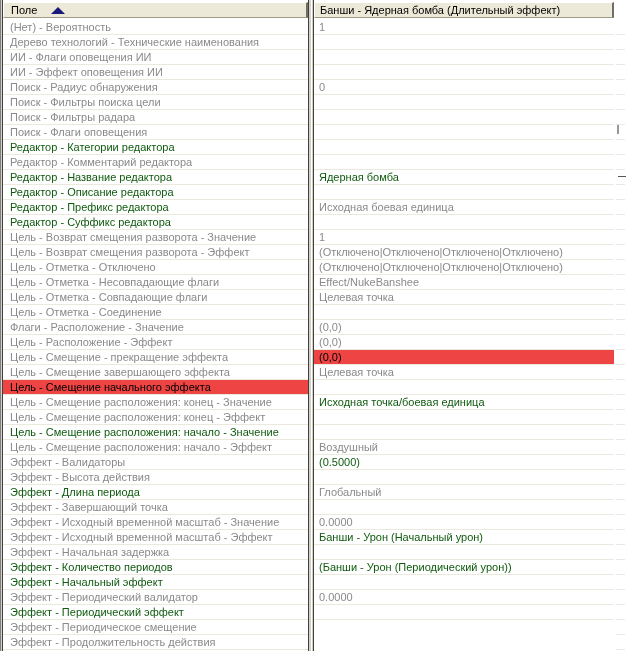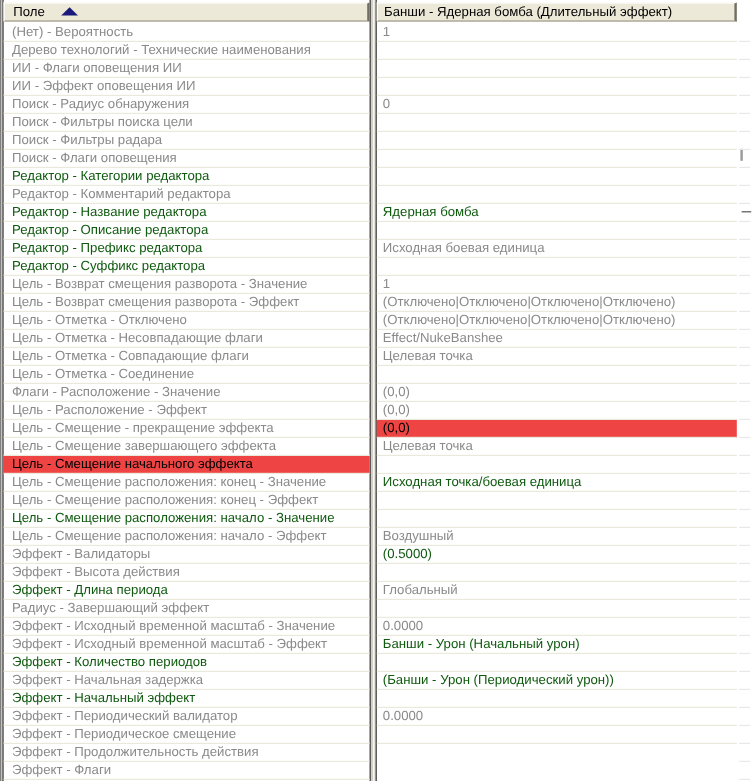--- a/index.html
+++ b/index.html
@@ -74,27 +74,28 @@
       <div class="row">Цель - Смещение - прекращение эффекта</div>
       <div class="row">Цель - Смещение завершающего эффекта</div>
       <div class="row sel">Цель - Смещение начального эффекта</div>
       <div class="row">Цель - Смещение расположения: конец - Значение</div>
       <div class="row">Цель - Смещение расположения: конец - Эффект</div>
       <div class="row green">Цель - Смещение расположения: начало - Значение</div>
       <div class="row">Цель - Смещение расположения: начало - Эффект</div>
       <div class="row">Эффект - Валидаторы</div>
       <div class="row">Эффект - Высота действия</div>
       <div class="row green">Эффект - Длина периода</div>
-      <div class="row">Радиус - Завершающий эффект</div>
+      <div class="row">Эффект - Завершающий точка</div>
       <div class="row">Эффект - Исходный временной масштаб - Значение</div>
       <div class="row">Эффект - Исходный временной масштаб - Эффект</div>
+      <div class="row">Эффект - Начальная задержка</div>
       <div class="row green">Эффект - Количество периодов</div>
-      <div class="row">Эффект - Начальная задержка</div>
       <div class="row green">Эффект - Начальный эффект</div>
       <div class="row">Эффект - Периодический валидатор</div>
+      <div class="row green">Эффект - Периодический эффект</div>
       <div class="row">Эффект - Периодическое смещение</div>
       <div class="row">Эффект - Продолжительность действия</div>
       <div class="row">Эффект - Флаги</div>
     </div>
   <div class="rows right" id="right-rows">
       <div class="row">1</div>
       <div class="row"></div>
       <div class="row"></div>
       <div class="row"></div>
       <div class="row">0</div>

